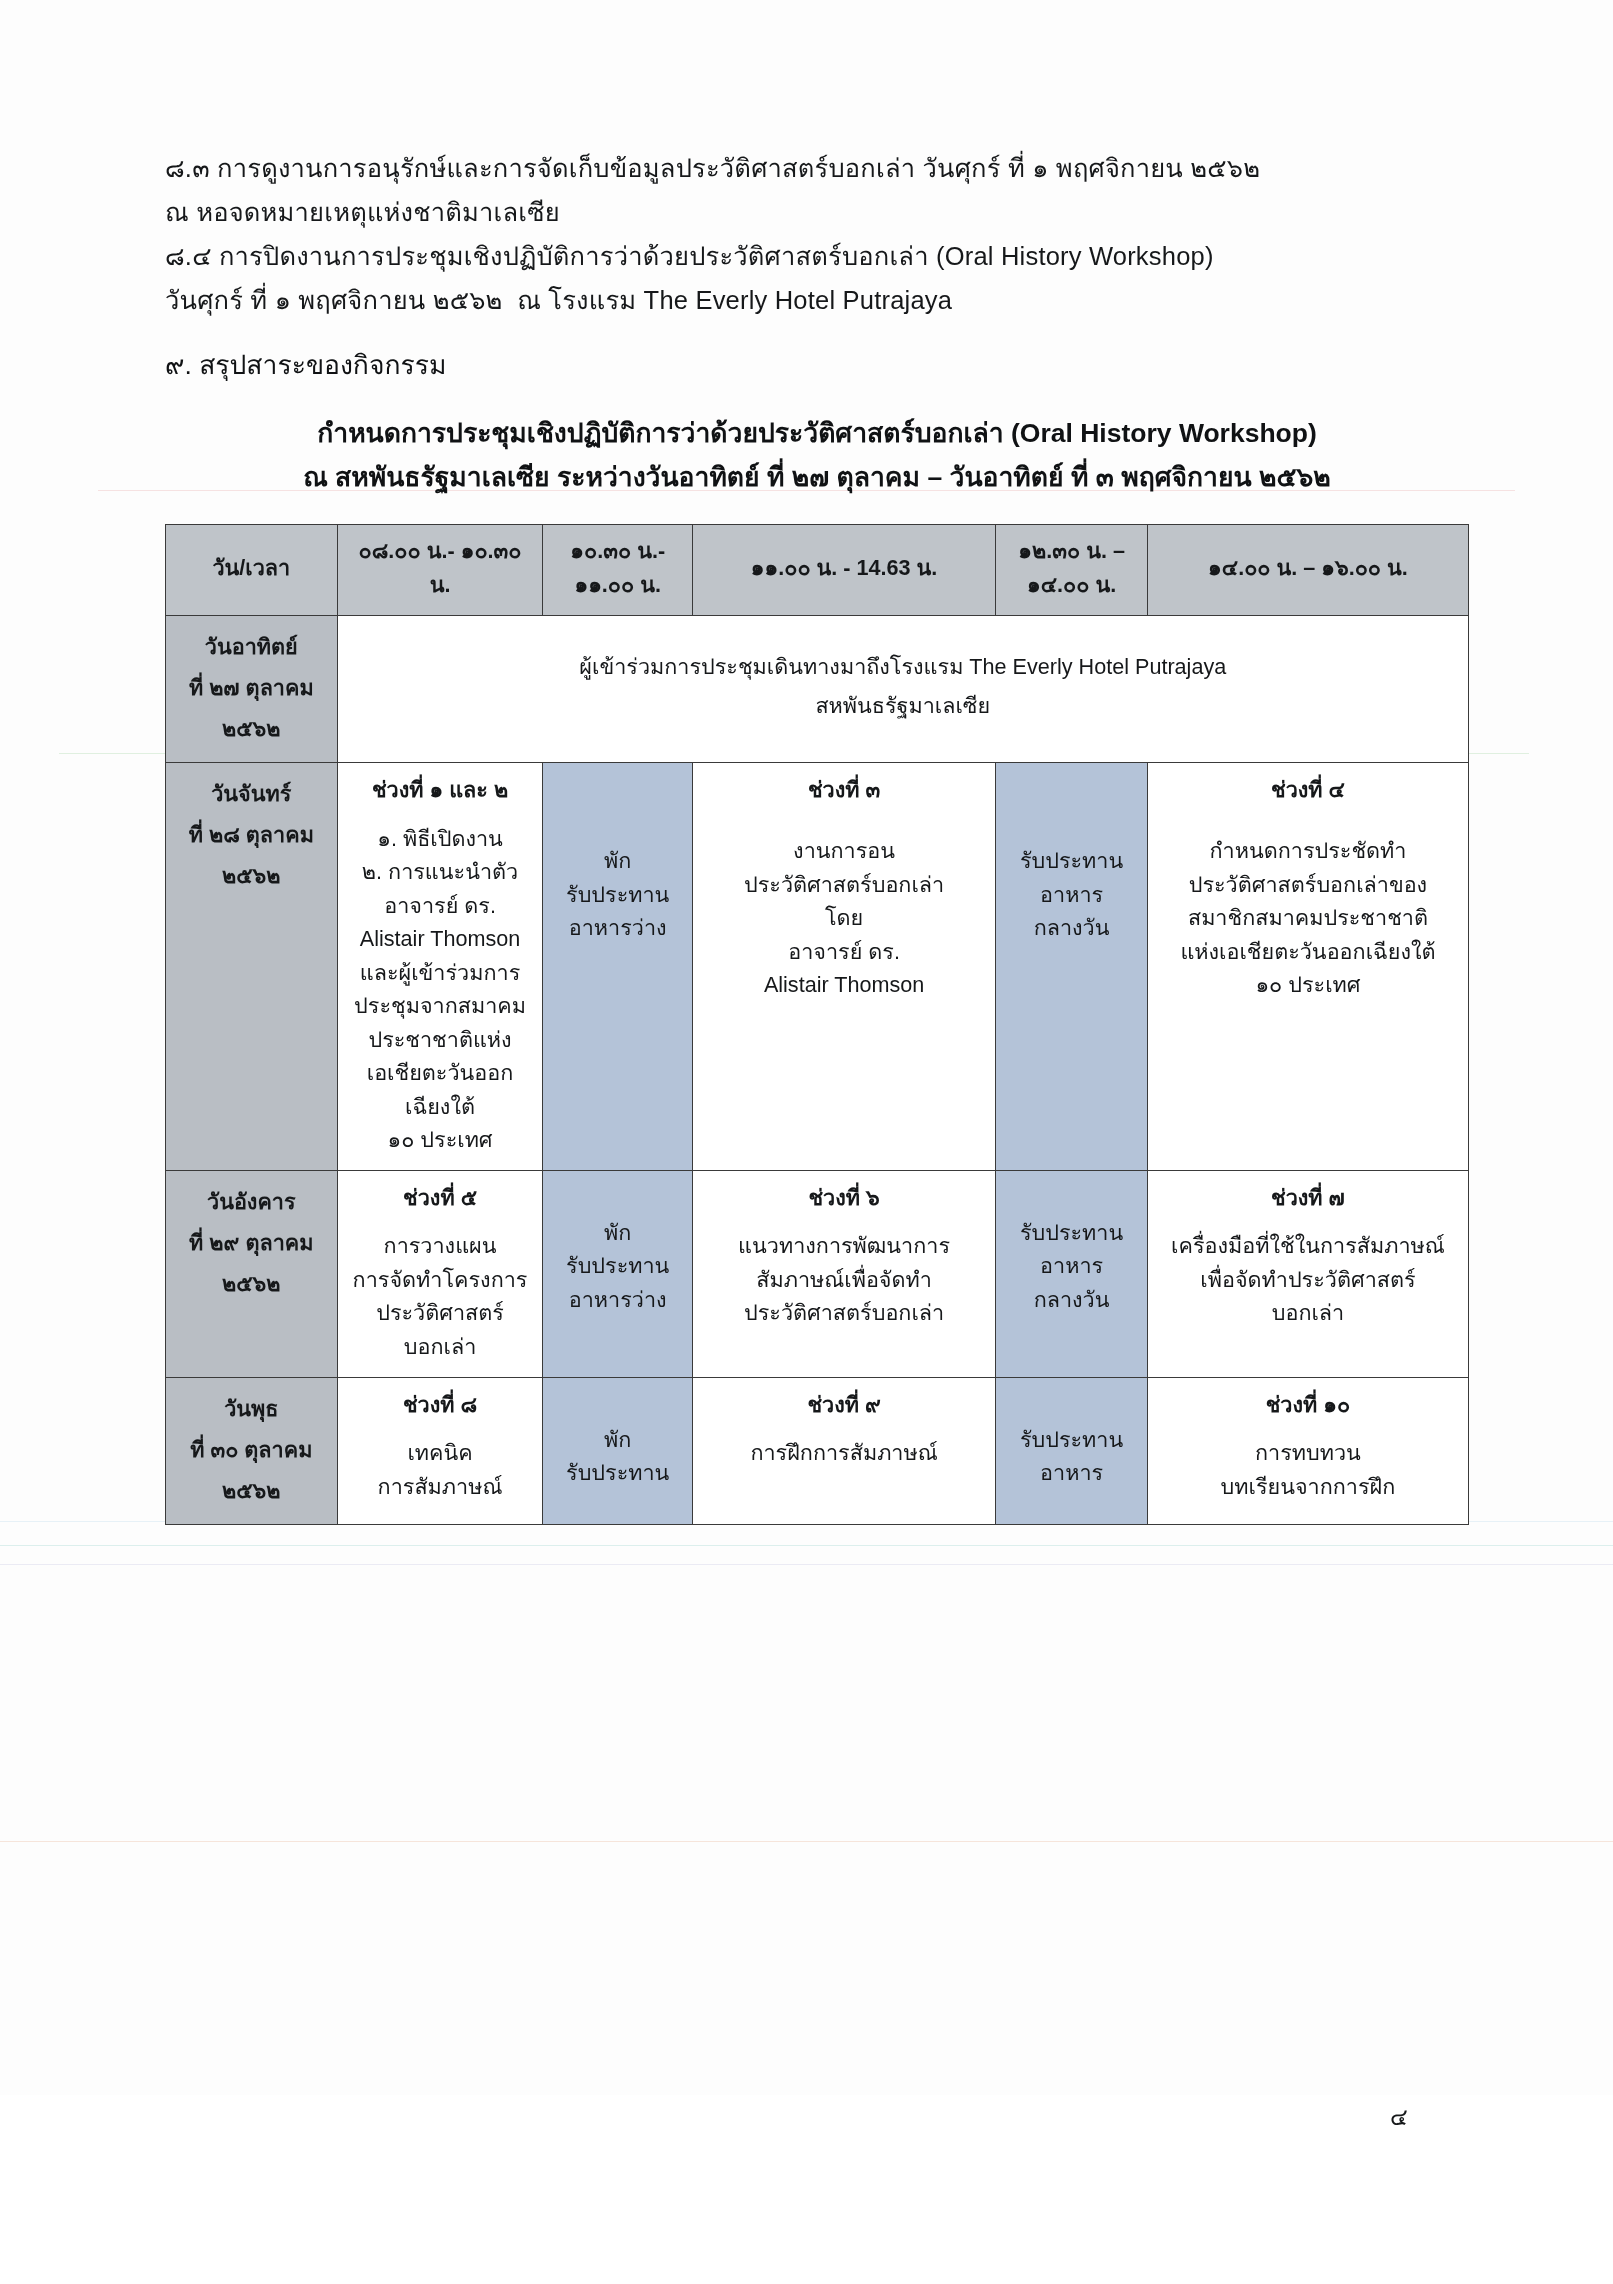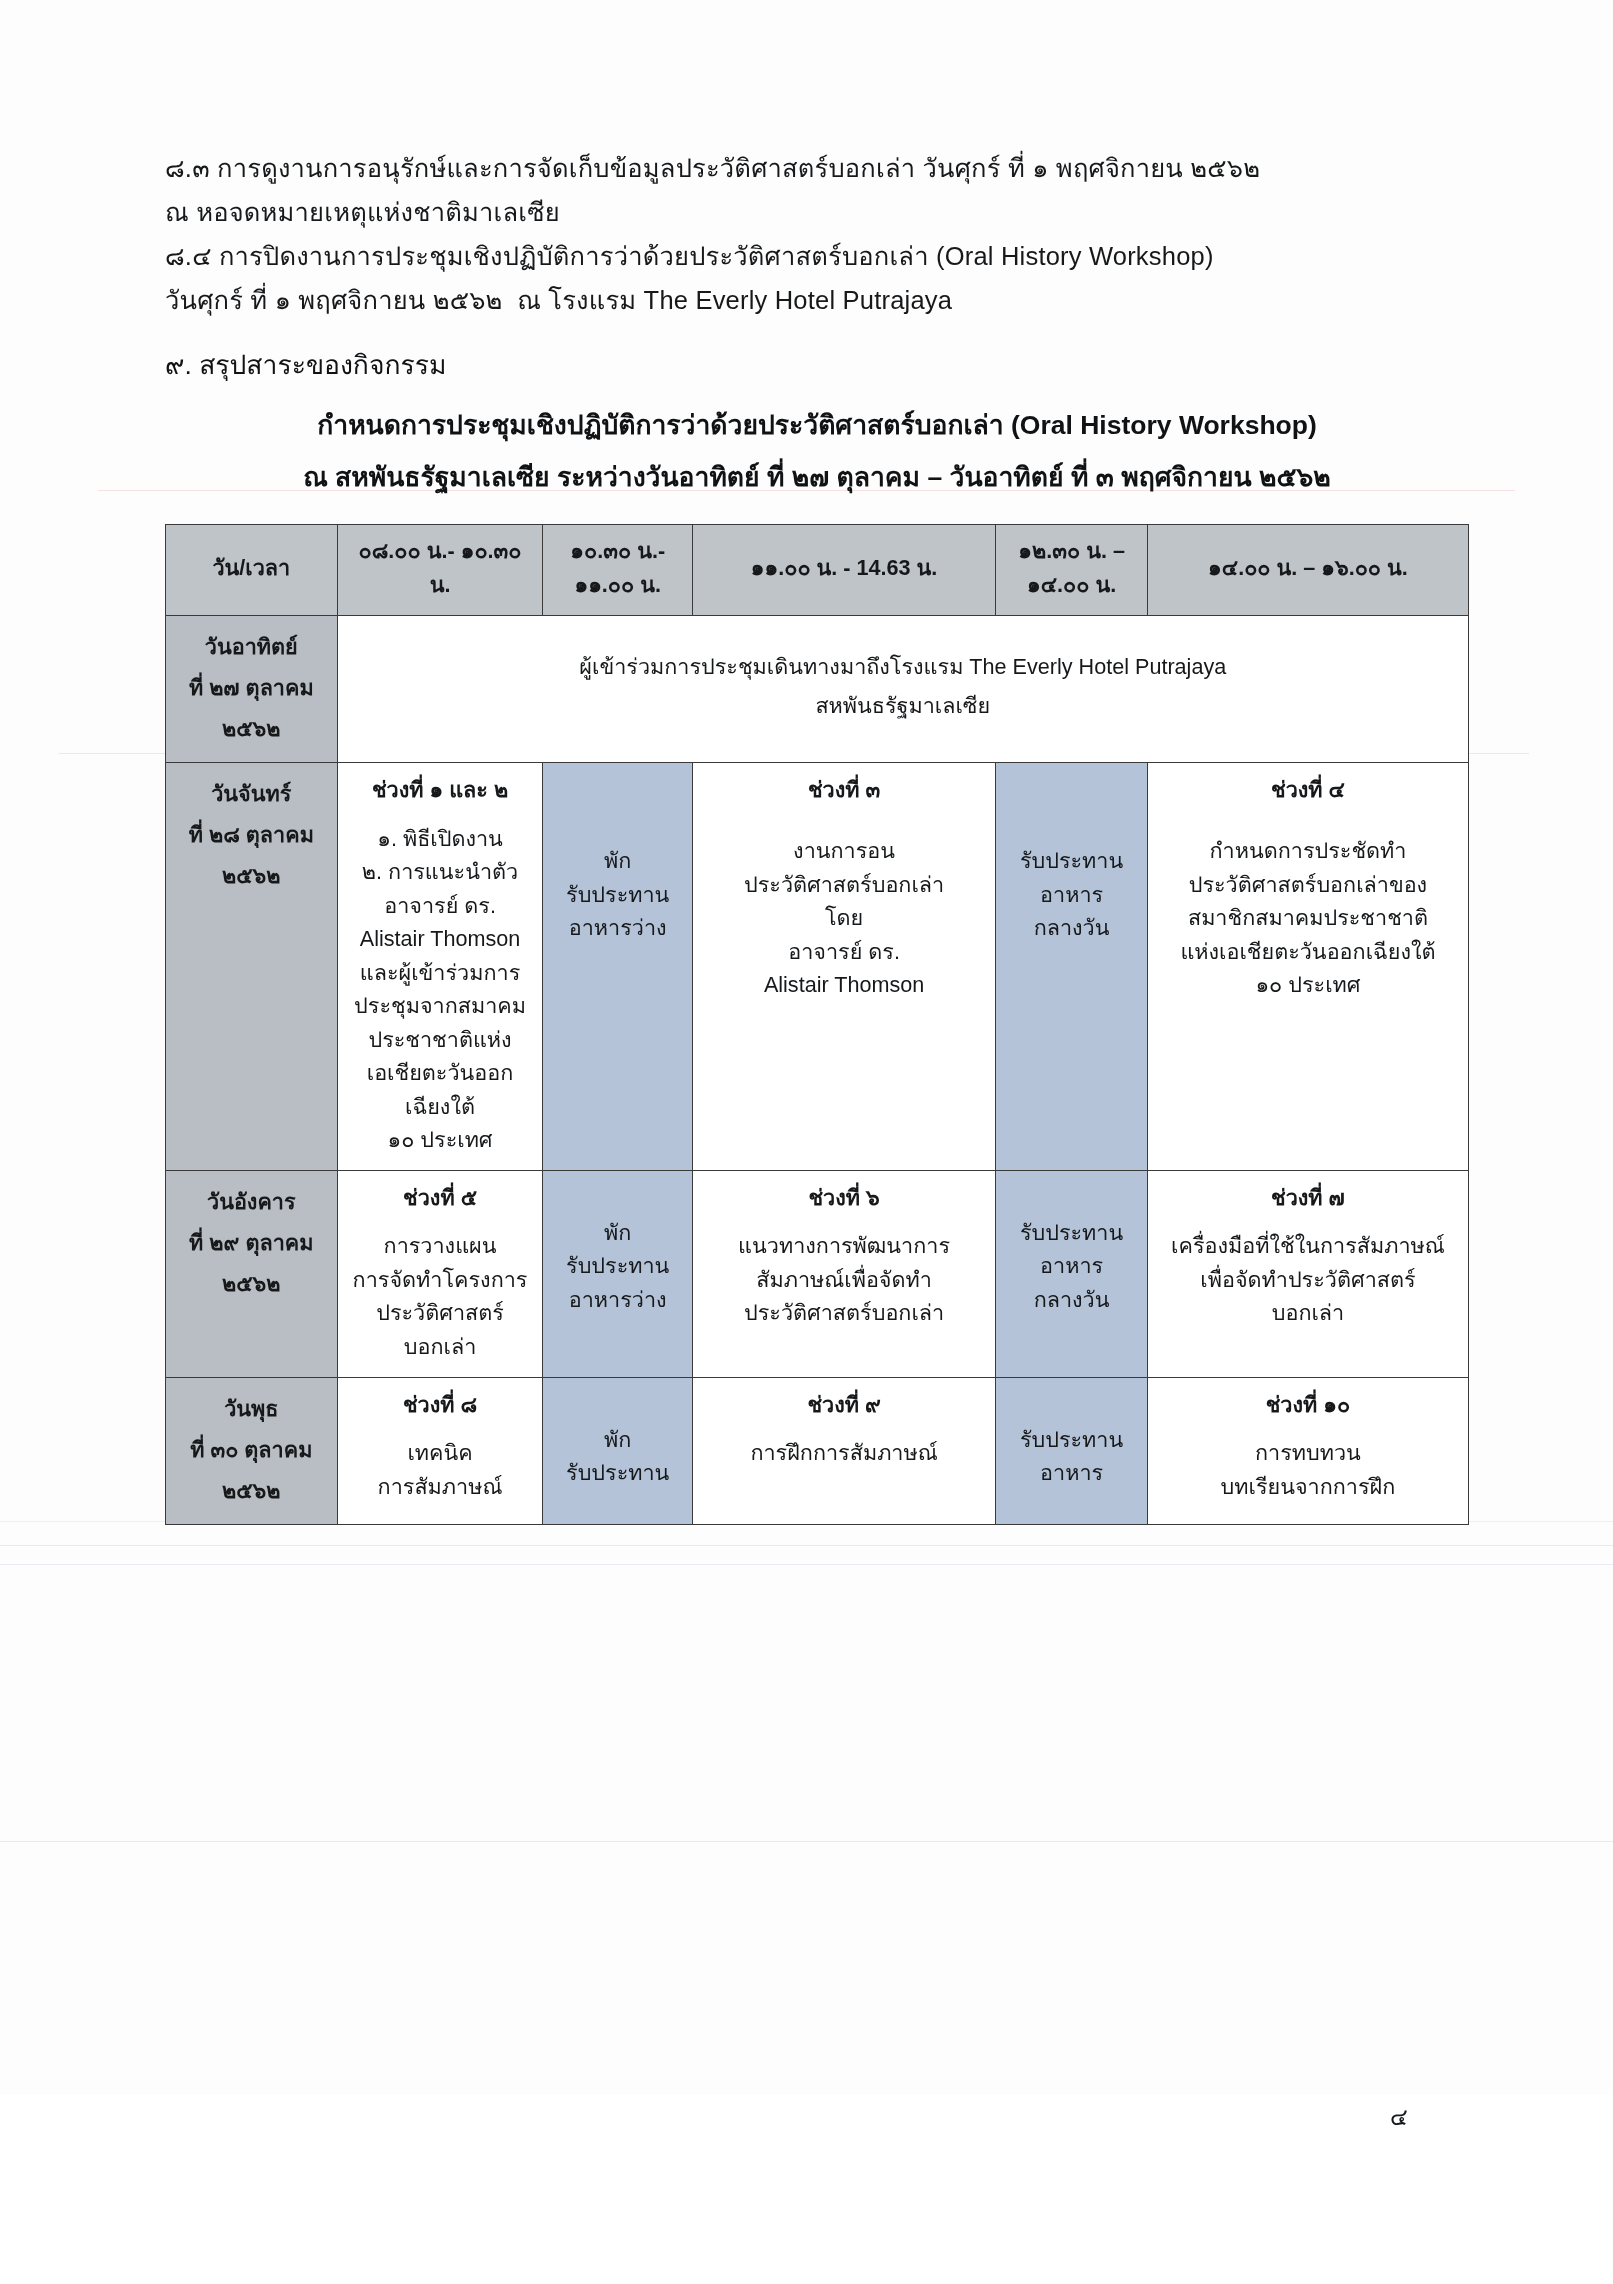--- a/index.html
+++ b/index.html
@@ -38,25 +38,25 @@
   .section-head {
     font-size: 26.5px;
     font-weight: normal;
     margin-top: 21.6px;
     color: #101214;
   }
   .center-head {
     text-align: center;
     font-size: 26.5px;
     font-weight: bold;
-    margin-top: 18px;
+    margin-top: 26px;
     color: #101214;
   }
   .center-head.sub {
-    margin-top: 10px;
+    margin-top: 2px;
   }
   table.schedule {
     margin-top: 25.5px;
     border-collapse: collapse;
     width: 1304px;
     table-layout: fixed;
   }
   table.schedule td {
     border: 1px solid #3a3a3a;
     vertical-align: top;

